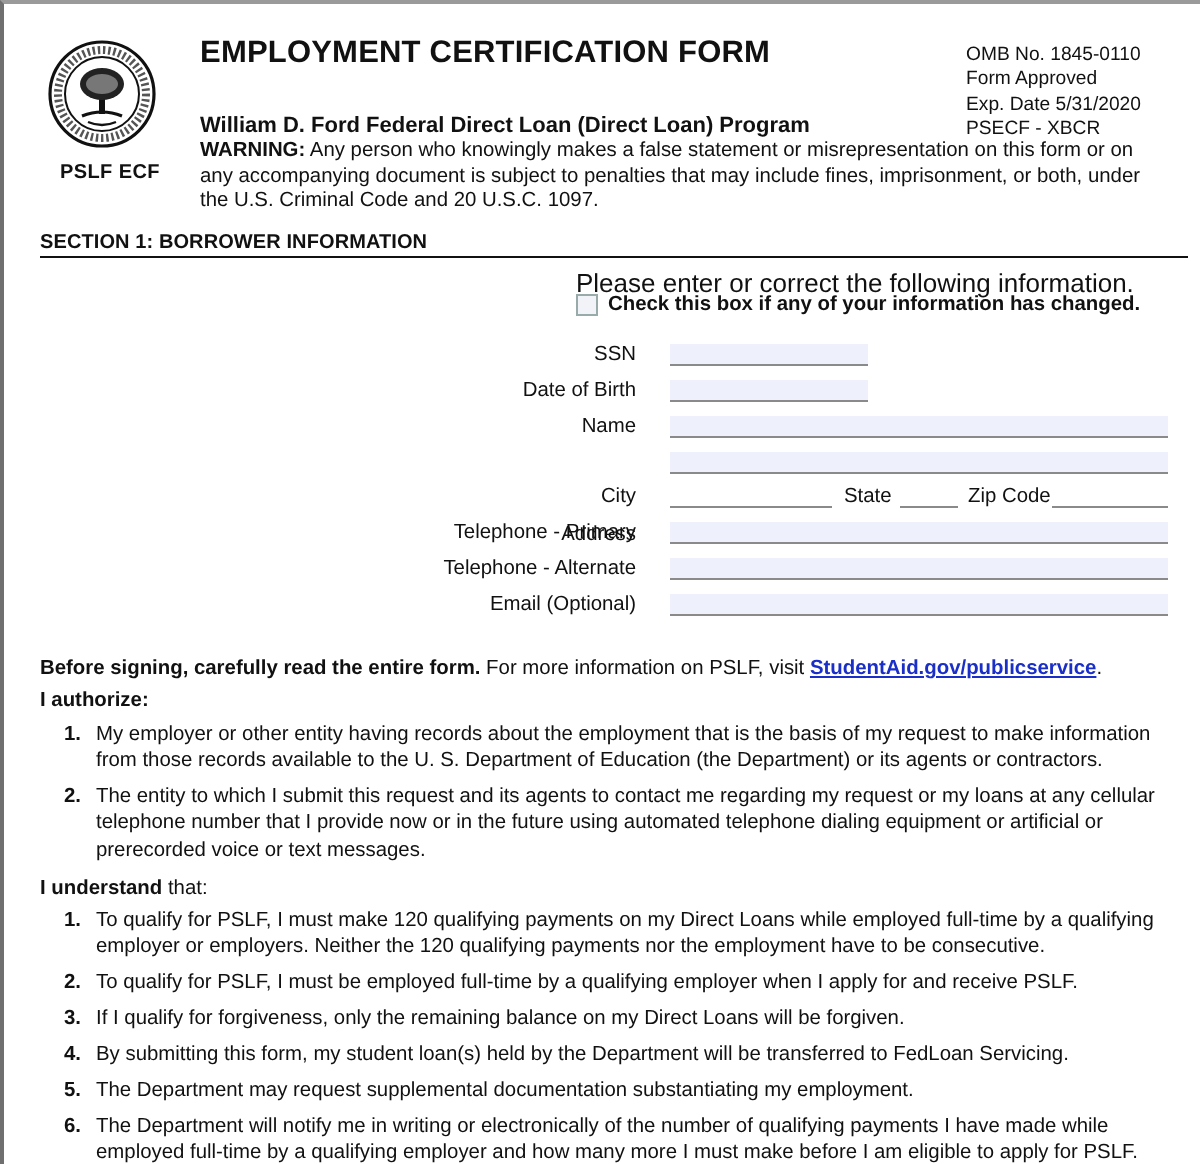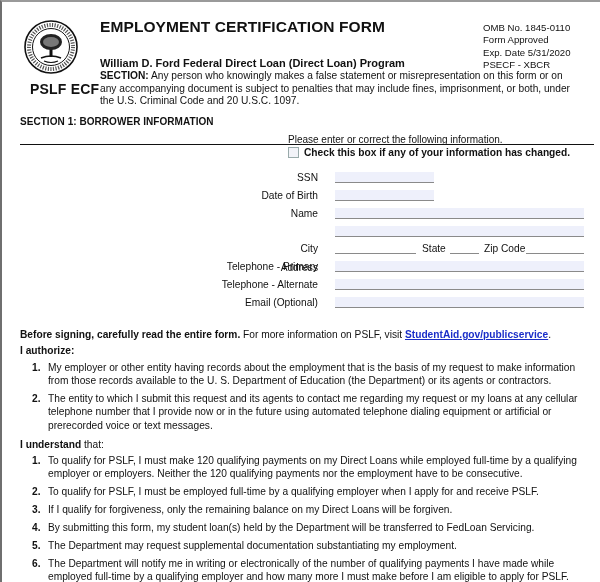--- a/index.html
+++ b/index.html
@@ -13,46 +13,46 @@
     position: absolute; left: 0; top: 0; width: 600px; height: 582px;
     border-top: 2px solid #9a9a9a;
     border-left: 2px solid #6f6f6f;
     background: #fff;
   }
   
   .seal {
     position: absolute; left: 22px; top: 18px; width: 54px; height: 54px;
   }
   .ecf-label {
-    position: absolute; left: 28px; top: 79px; font-size: 14px; font-weight: bold;
+    position: absolute; left: 28px; top: 79px; font-size: 10px; font-weight: bold;
     letter-spacing: 0.2px;
   }
   .title {
     position: absolute; left: 98px; top: 15px; font-size: 15.5px; font-weight: bold;
     line-height: 19px; letter-spacing: 0.1px;
   }
   .subtitle {
     position: absolute; left: 98px; top: 55px; font-size: 11px; font-weight: bold;
   }
   .warning {
     position: absolute; left: 98px; top: 68px; width: 480px; font-size: 10.2px; line-height: 12.6px;
   }
   .warning b { font-weight: bold; }
   .omb {
     position: absolute; left: 481px; top: 20px; font-size: 9.6px; line-height: 12.3px;
   }
   
   .section-head {
     position: absolute; left: 18px; width: 574px; font-size: 10px; font-weight: bold;
-    padding-bottom: 17px; border-bottom: 1.6px solid #111; letter-spacing: 0.05px;
+    padding-bottom: 1px; border-bottom: 1.6px solid #111; letter-spacing: 0.05px;
   }
   .s1 { top: 114px; }
   .s2 { top: 310px; }
   .please {
-    position: absolute; left: 286px; top: 132px; font-size: 10px;
+    position: absolute; left: 286px; top: 132px; font-size: 13px;
   }
   .check-row {
     position: absolute; left: 286px; top: 145px; font-size: 10.2px; font-weight: bold;
     display: flex; align-items: flex-end; gap: 5px;
   }
   .checkbox {
     width: 11px; height: 11px; border: 1px solid #9aa; background: #f2f3f8; display: inline-block;
   }
   .field-label {
     position: absolute; right: 282px; font-size: 10.2px; text-align: right; white-space: nowrap;
@@ -91,21 +91,21 @@
       <path d="M17 38 Q27 34 37 38" stroke="#111" stroke-width="1.6" fill="none"></path>
       <path d="M20 41 Q27 44 34 41" stroke="#111" stroke-width="1.2" fill="none"></path>
     </svg>
   </div>
   <div class="ecf-label">PSLF ECF</div>
 
   <div class="title">
     <div>EMPLOYMENT CERTIFICATION FORM</div>
   </div>
   <div class="subtitle">William D. Ford Federal Direct Loan (Direct Loan) Program</div>
-  <div class="warning"><b>SECTION:</b><span> Any person who knowingly makes a false statement or misrepresentation on this form or on any accompanying document is subject to penalties that may include fines, imprisonment, or both, under the U.S. Criminal Code and 20 U.S.C. 1097.</span></div>
+  <div class="warning"><b>WARNING:</b><span> Any person who knowingly makes a false statement or misrepresentation on this form or on any accompanying document is subject to penalties that may include fines, imprisonment, or both, under the U.S. Criminal Code and 20 U.S.C. 1097.</span></div>
 
   <div class="omb">
     <div>OMB No. 1845-0110</div>
     <div>Form Approved</div>
     <div>Exp. Date 5/31/2020</div>
     <div>PSECF - XBCR</div>
   </div>
 
   <div class="section-head s1">SECTION 1: BORROWER INFORMATION</div>
   <div class="please">Please enter or correct the following information.</div>

